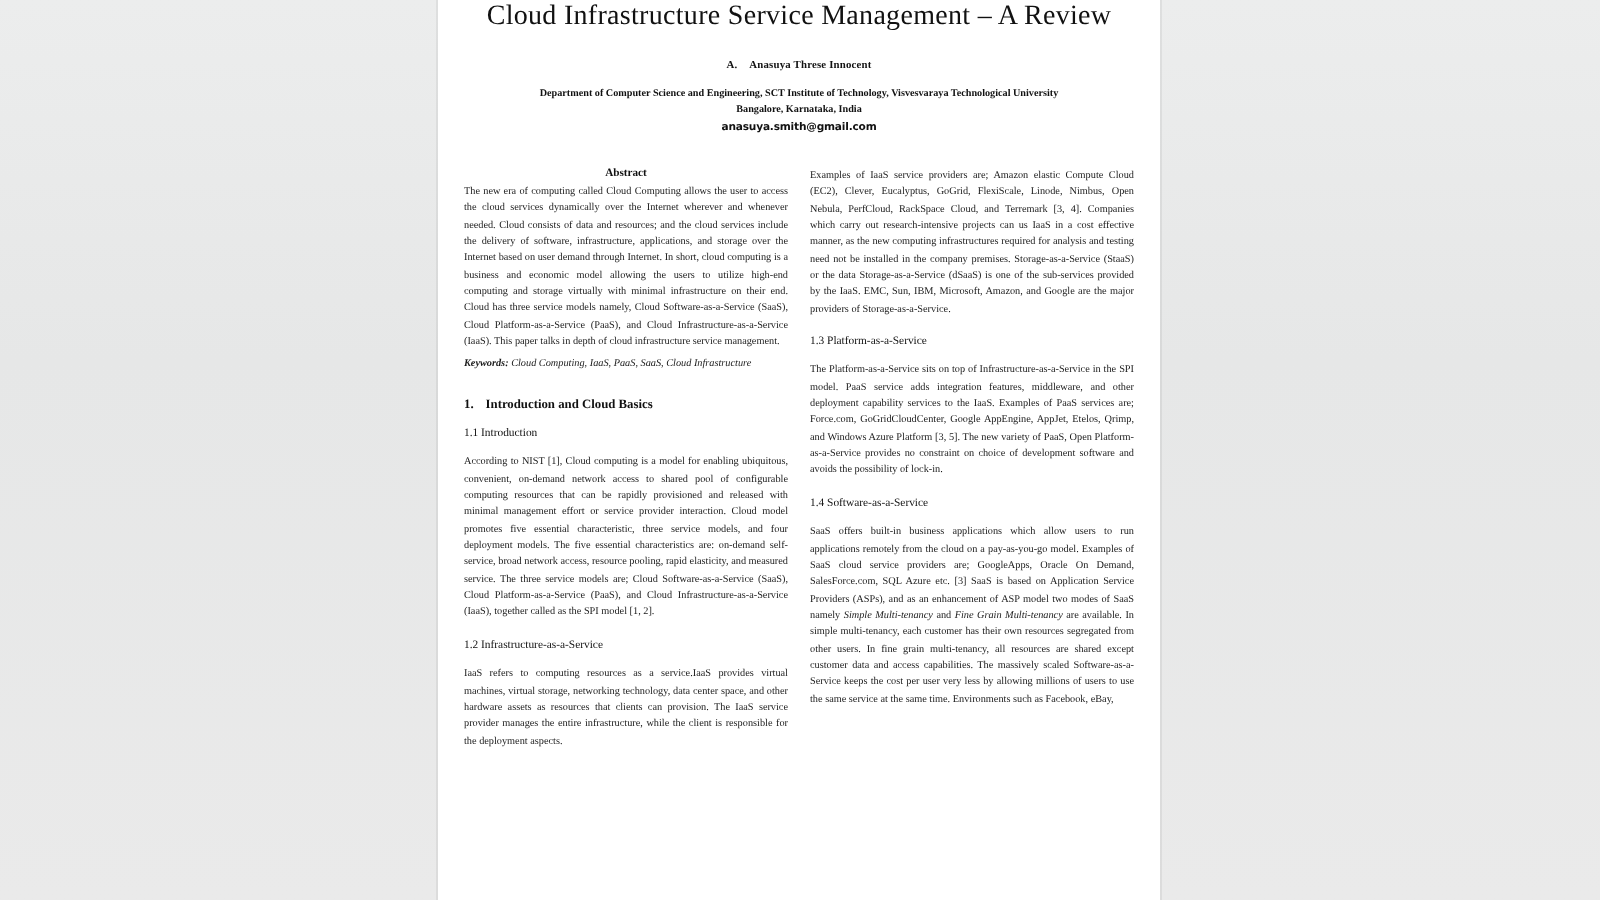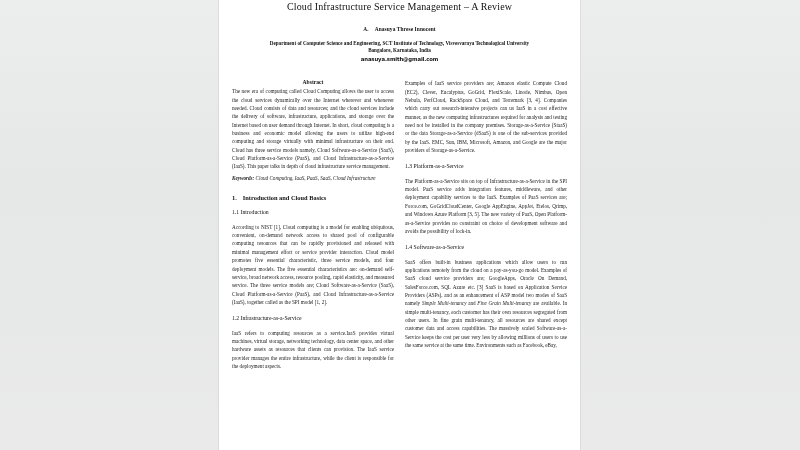--- a/index.html
+++ b/index.html
@@ -34,21 +34,21 @@
     padding: 0;
     box-sizing: border-box;
   }
   .page-inner {
     padding: 5px 13px 0 13px;
   }
 
   .doc-title {
     text-align: center;
     font-family: "Liberation Serif", serif;
-    font-size: 10px;
+    font-size: 14px;
     font-weight: 400;
     letter-spacing: 0.15px;
     color: #111;
     margin: 0 0 13px 0;
     line-height: 1.15;
   }
   .author-line {
     text-align: center;
     font-size: 5.4px;
     font-weight: bold;

